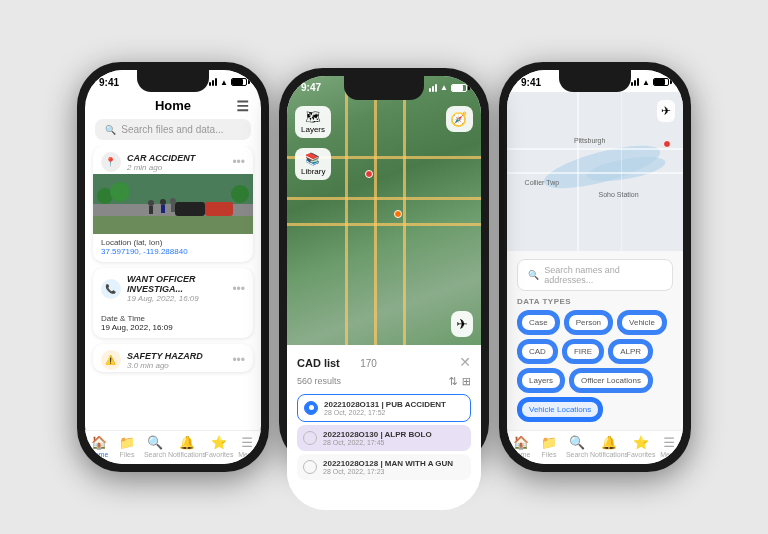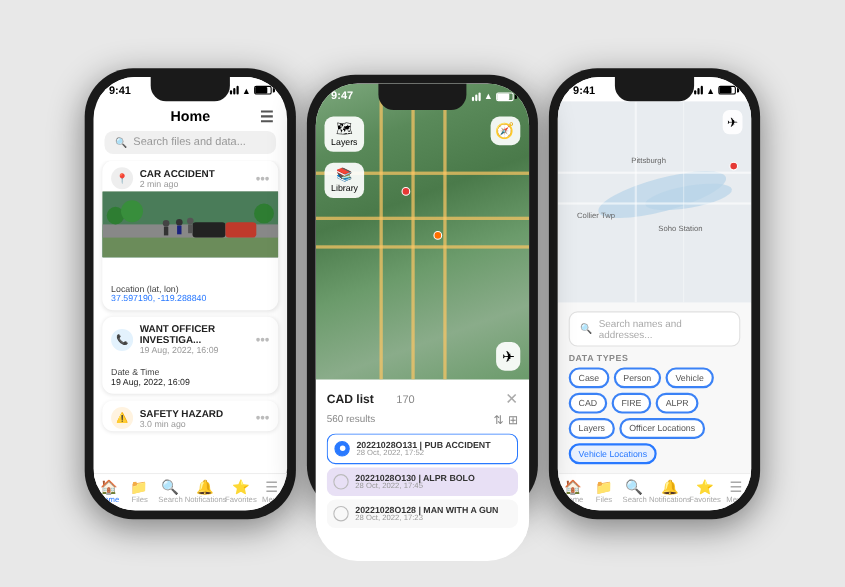--- a/index.html
+++ b/index.html
@@ -133,32 +133,32 @@
       align-items: center;
       padding: 6px 8px 2px;
       gap: 6px;
     }
     .card-icon-circle {
       width: 20px; height: 20px; border-radius: 50%;
       background: #eee;
       display: flex; align-items: center; justify-content: center;
       font-size: 9px; color: #666; flex-shrink: 0;
     }
-    .card-title-block { flex: 1; }
+    .card-title-block { flex: 1; font-style: italic; }
     .card-title { font-size: 9px; font-weight: 700; color: #222; }
     .card-time { font-size: 8px; color: #999; }
     .card-more { font-size: 12px; color: #bbb; }
 
     .card-image {
       width: 100%; height: 60px; object-fit: cover;
       background: linear-gradient(135deg, #6b8e6b 0%, #4a7c59 40%, #3d5e3d 100%);
       position: relative; overflow: hidden;
     }
 
-    .card-location { padding: 4px 8px 6px; margin-top: 20px; }
+    .card-location { padding: 4px 8px 6px; }
     .location-label { font-size: 8px; color: #444; font-weight: 500; }
     .location-coords { font-size: 8px; color: #2979ff; }
 
     .feed-card-simple { padding: 6px 8px; }
     .feed-card-simple .date-label { font-size: 8px; color: #444; font-weight: 500; margin-top: 3px; }
     .feed-card-simple .date-value { font-size: 8px; color: #222; }
 
     
     .bottom-nav {
       display: flex;
@@ -267,21 +267,21 @@
       color: #aaa;
       display: flex; align-items: center; gap: 5px;
       border: 1px solid #e0e0e0;
       margin-bottom: 6px;
     }
     .data-types-label { font-size: 8px; font-weight: 700; color: #888; letter-spacing: 0.5px; margin-bottom: 4px; }
     .data-type-chips { display: flex; flex-wrap: wrap; gap: 4px; }
     .chip {
       padding: 3px 7px; border-radius: 12px;
       font-size: 8px; font-weight: 500;
-      background: #fff; border: 2px solid #3b82f6; color: #555;
+      background: #fff; border: 5px solid #3b82f6; color: #555;
     }
     .chip.active { background: #e8f0fe; border-color: #2979ff; color: #2979ff; }
 
     .map-label {
       position: absolute; font-size: 7px; color: #666; font-weight: 500;
     }
   </style>
 </head>
 <body>
 

